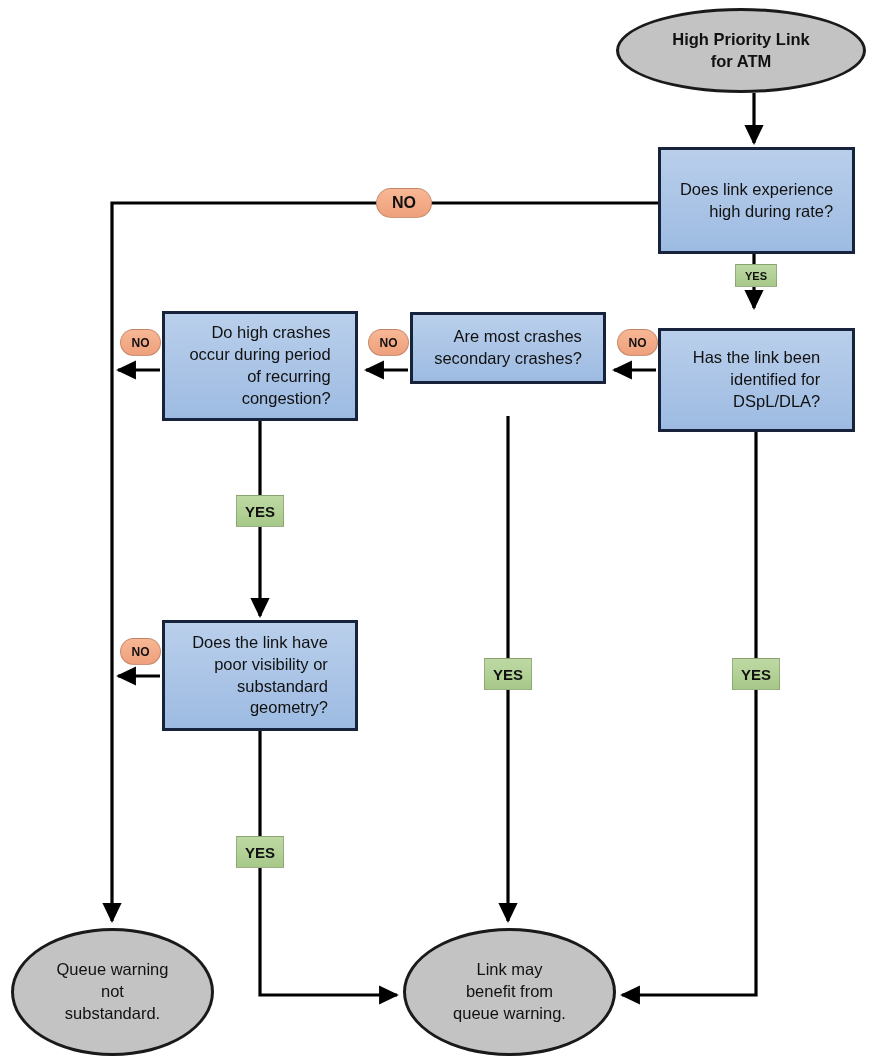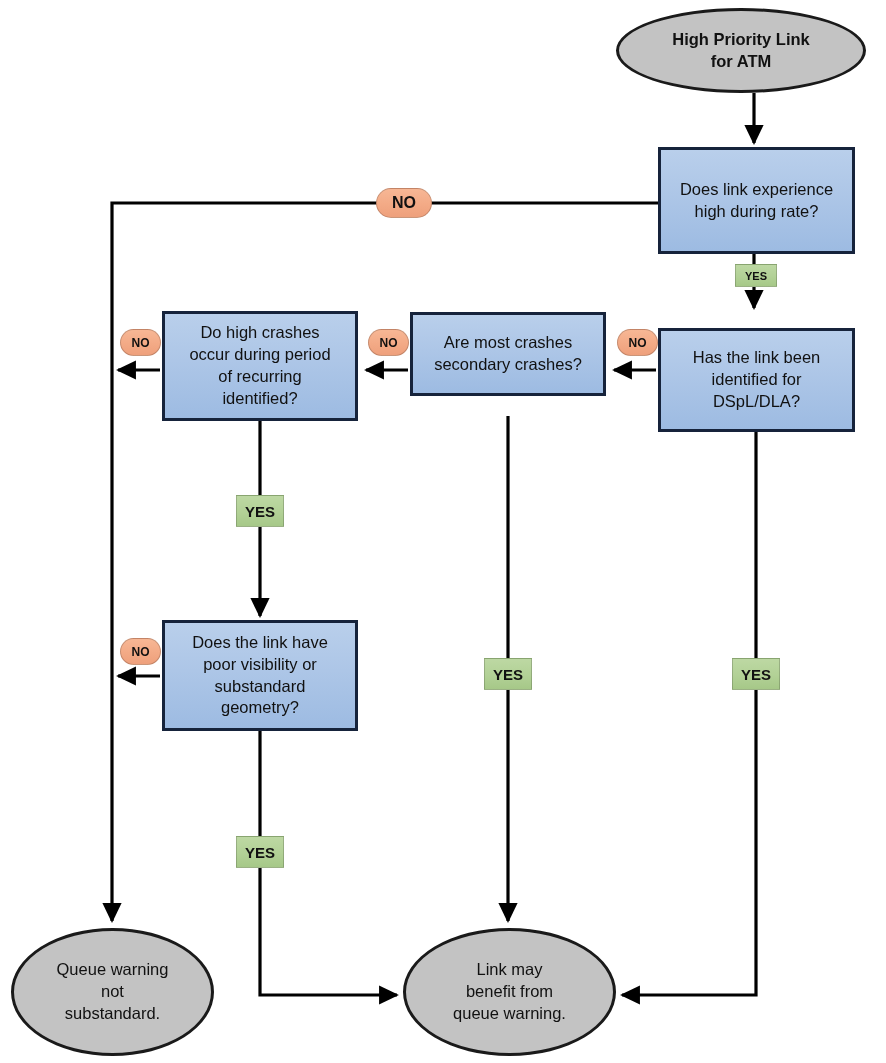--- a/index.html
+++ b/index.html
@@ -32,20 +32,21 @@
     justify-content: center;
     text-align: center;
     color: #111111;
   }
   .decision {
     background: linear-gradient(to bottom, #b9cfeb 0%, #adc6e7 45%, #9dbbe2 100%);
     border: 3px solid #16233b;
     font-size: 16.5px;
     line-height: 1.32;
     padding: 16px 6px;
+    text-align: right;
   }
   .terminator {
     background: #c3c3c3;
     border: 3px solid #1a1a1a;
     border-radius: 50%;
     font-size: 16.5px;
     line-height: 1.32;
     padding: 6px 10px;
   }
   .badge {
@@ -107,33 +108,33 @@
   </div>
 
   <div class="node decision" style="left:658px; top:312px; width:197px; height:104px;margin-top:16px;">
     <div>
       <div>Has the link been</div>
       <div>identified for</div>
       <div>DSpL/DLA?</div>
     </div>
   </div>
 
-  <div class="node decision" style="left:410px; top:312px; width:196px; height:84px;">
+  <div class="node decision" style="left:410px; top:312px; width:196px; height:72px;">
     <div>
       <div>Are most crashes</div>
       <div>secondary crashes?</div>
     </div>
   </div>
 
   <div class="node decision" style="left:162px; top:311px; width:196px; height:110px;">
     <div>
       <div>Do high crashes</div>
       <div>occur during period</div>
       <div>of recurring</div>
-      <div>identified?</div>
+      <div>congestion?</div>
     </div>
   </div>
 
   <div class="node decision" style="left:162px; top:620px; width:196px; height:111px;">
     <div>
       <div>Does the link have</div>
       <div>poor visibility or</div>
       <div>substandard</div>
       <div>geometry?</div>
     </div>

